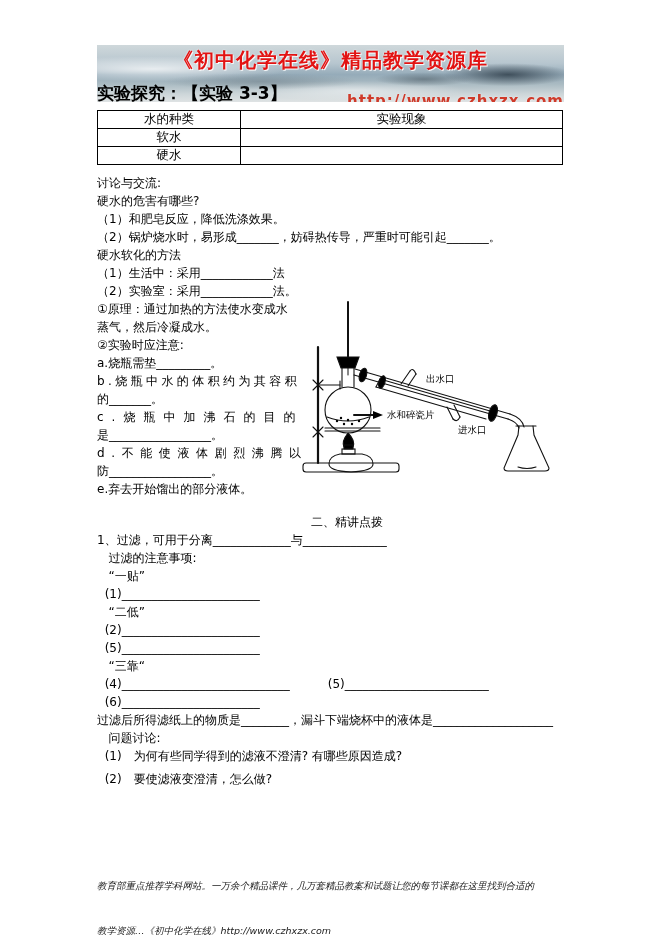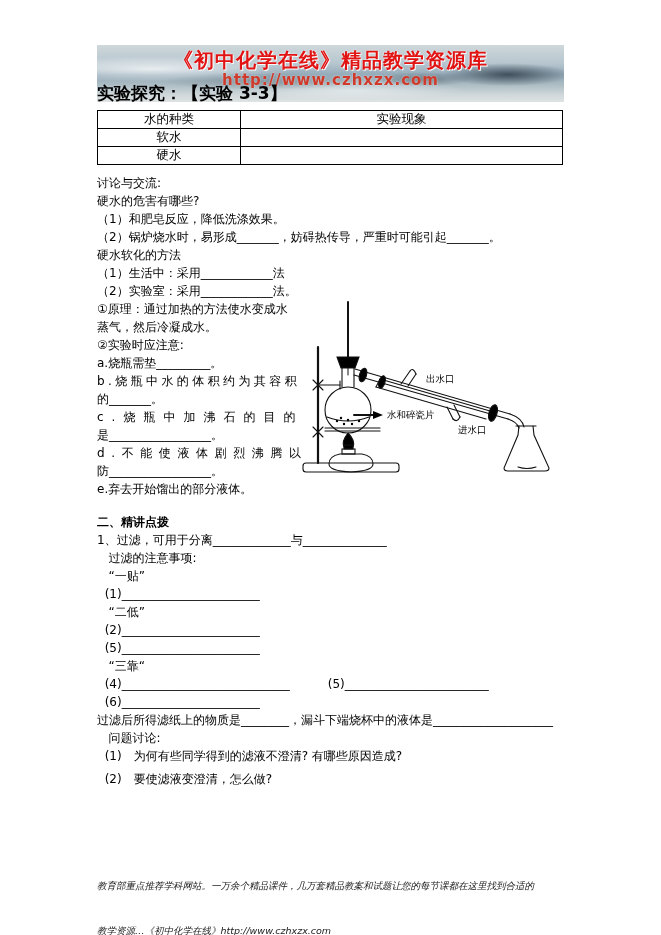--- a/index.html
+++ b/index.html
@@ -19,27 +19,27 @@
       radial-gradient(ellipse 160px 14px at 55% 80%, rgba(255,255,255,.5), rgba(255,255,255,0) 70%),
       linear-gradient(180deg,#cfd8db 0%,#b7c6cf 32%,#95abb9 52%,#a9bac2 68%,#cdd6d9 86%,#dfe3e4 100%);
   }
   .banner-title{
     margin-top:3px;text-align:center;
     font-family:"DejaVu Serif","Liberation Serif",serif;
     font-weight:bold;font-size:20px;line-height:24px;letter-spacing:1px;
     color:#e21313;text-shadow:0 0 2px #ffffff,1px 1px 0 rgba(255,255,255,.85);
   }
   .banner-url{
-    text-align:center;font-weight:bold;font-size:15px;line-height:17px;
-    color:#cf3a2a;letter-spacing:1px;text-shadow:0 0 2px rgba(255,255,255,.6);
+    text-align:right;font-weight:bold;font-size:15px;line-height:17px;
+    color:#cf3a2a;letter-spacing:1px;text-shadow:0 0 2px rgba(255,255,255,.6);margin-top:21px;
   }
   
   .h-exp{position:absolute;left:97px;top:82px;font-size:17px;font-weight:bold;white-space:pre-wrap;}
   .line{white-space:pre-wrap;font-size:12px;line-height:18px;}
-  .bold{font-weight:bold;}
+  .bold{font-weight:normal;text-align:center;}
   .ls-b{letter-spacing:3.4px;}
   .ls-c{letter-spacing:8px;}
   .ls-d{letter-spacing:6.6px;}
   .gap-top{margin-top:5px;}
   
   table.wtab{
     position:absolute;left:97px;top:110px;width:466px;
     border-collapse:collapse;table-layout:fixed;
   }
   table.wtab th,table.wtab td{

